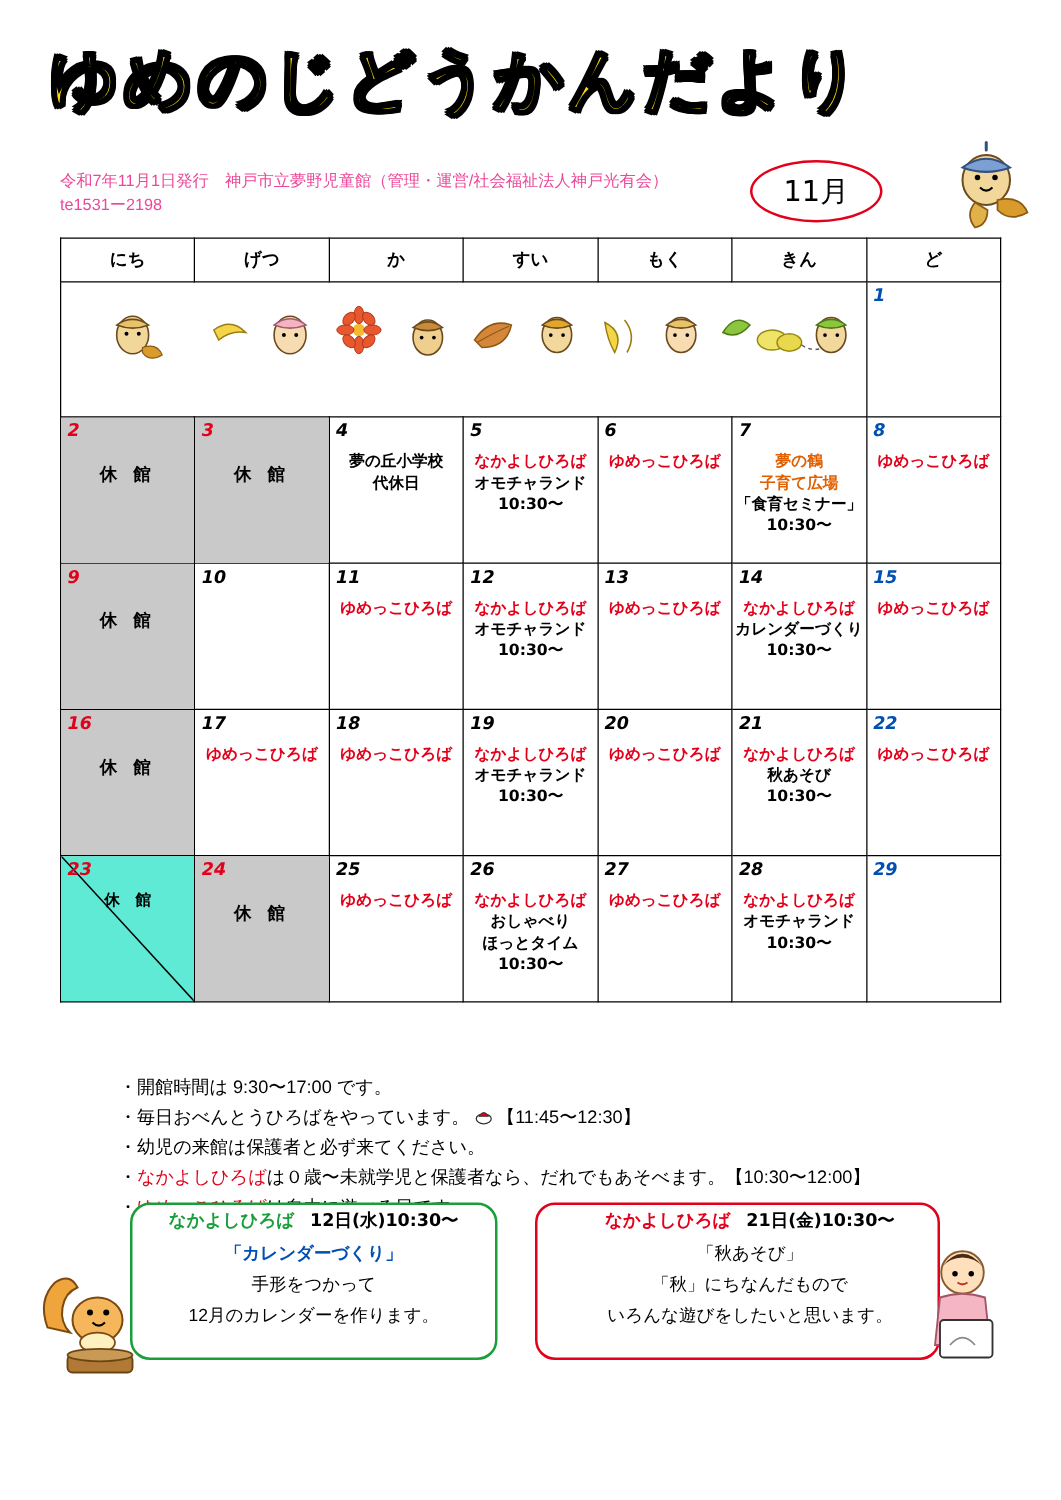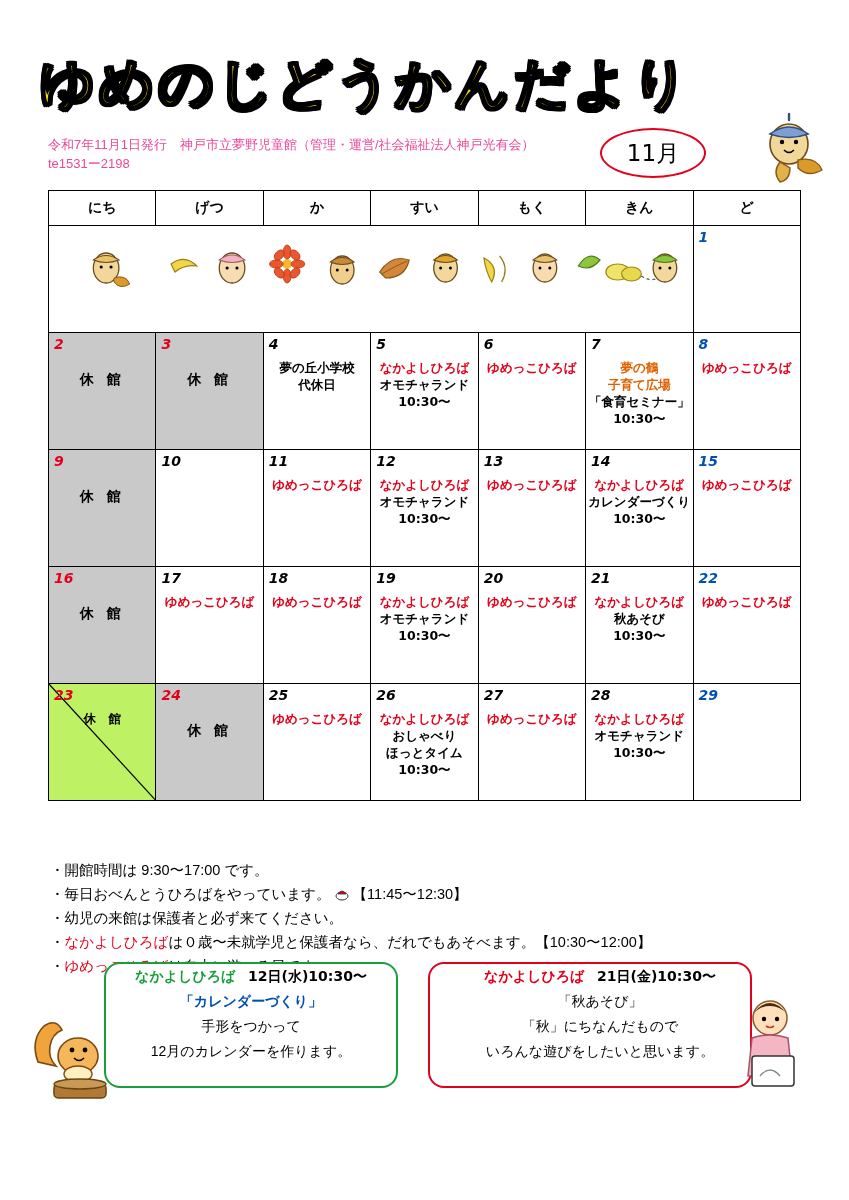--- a/index.html
+++ b/index.html
@@ -8,21 +8,21 @@
     background:#ffffff;
     font-family:"Liberation Sans","DejaVu Sans",sans-serif;
     color:#000;
     position:relative;
     overflow:hidden;
   }
   .page{position:relative;width:849px;height:1200px;}
 
   
   .title-wrap{
-    position:absolute;left:40px;top:44px;width:760px;height:80px;
+    position:absolute;left:40px;top:24px;width:760px;height:80px;
   }
   .title{
     font-family:"DejaVu Sans",sans-serif;
     font-size:54px;
     font-weight:bold;
     letter-spacing:4px;
     color:#ffe000;
     -webkit-text-stroke:2px #000;
     text-shadow:
       2px 0 0 #000,-2px 0 0 #000,0 2px 0 #000,0 -2px 0 #000,
@@ -89,31 +89,31 @@
     font-weight:bold;
     font-family:"DejaVu Sans",sans-serif;
   }
   .body .l-red{color:#e2001a;}
   .body .l-orange{color:#e06000;}
   .body .l-black{color:#000;}
   .closed{background:#c9c9c9;}
   .closed .body{
     font-size:14px;letter-spacing:4px;top:38px;color:#000;
   }
-  .halfcell{position:relative;background:#bef264;}
+  .halfcell{position:relative;background:#5eead4;}
   .halfcell .diag{
     position:absolute;left:0;top:0;width:100%;height:100%;
   }
 
   
   .notes{
     position:absolute;left:50px;top:858px;width:760px;
     font-size:14.5px;line-height:24px;
   }
-  .notes .row{white-space:nowrap;}
+  .notes .row{white-space:nowrap;margin-left:45px;}
   .notes .dot{color:#000;}
   .nred{color:#e2001a;}
 
   
   .bubble{
     position:absolute;
     border:2.5px solid;
     border-radius:16px;
     background:#fff;
     text-align:center;

